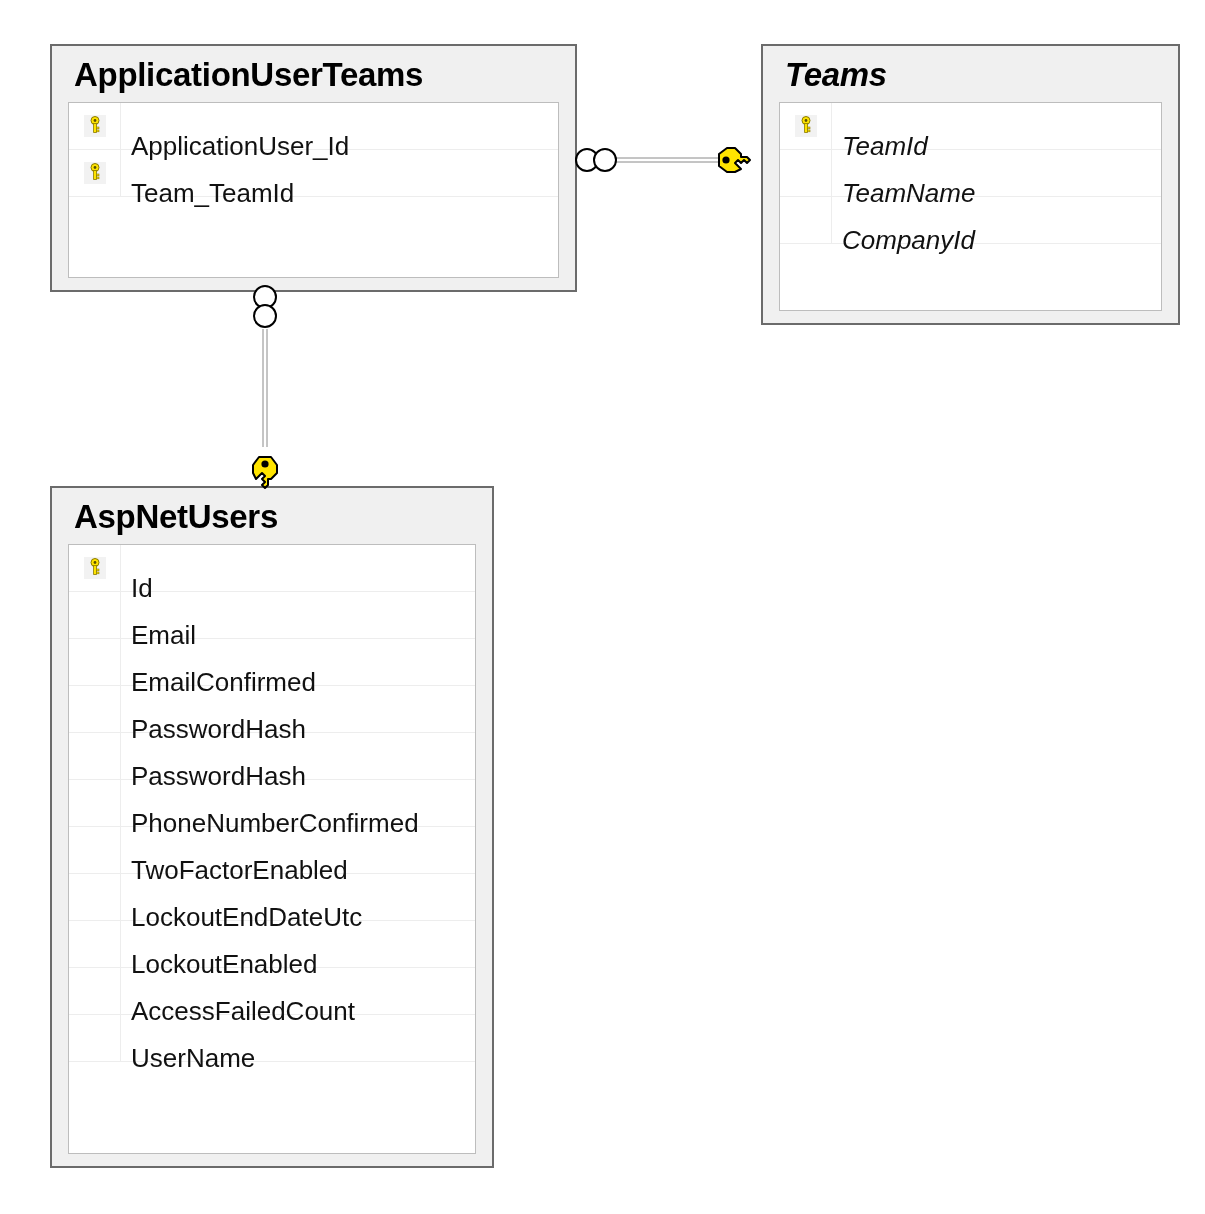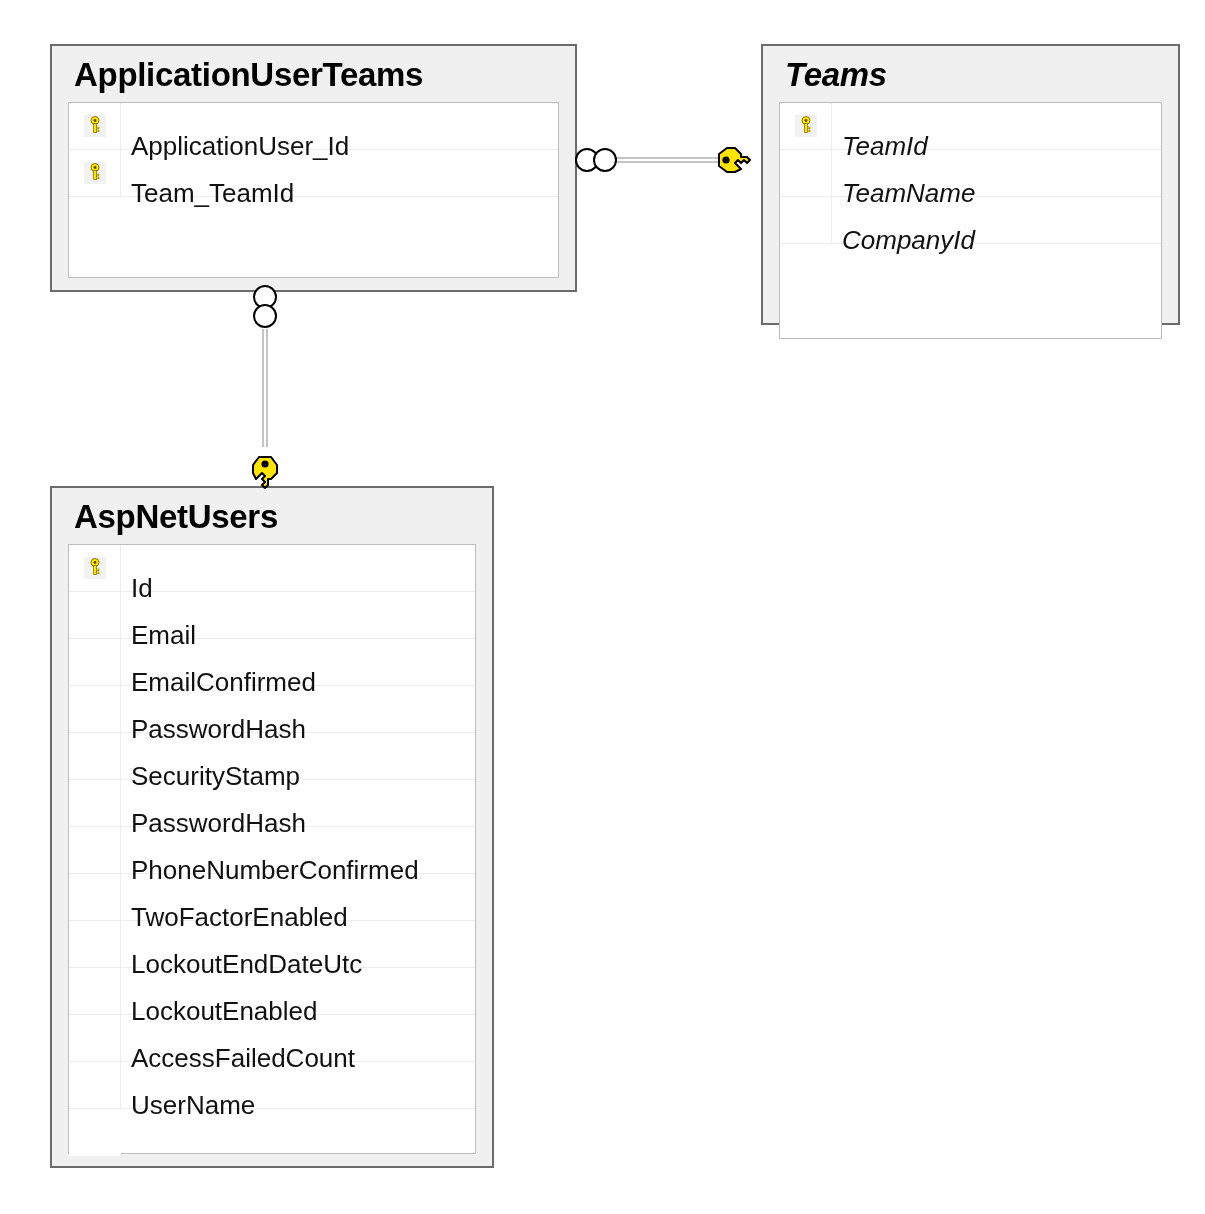--- a/index.html
+++ b/index.html
@@ -145,21 +145,21 @@
         <div class="colname">Team_TeamId</div>
       </div>
       <div class="row filler">
         <div class="keycell"></div>
       </div>
     </div>
   </div>
 
   <div class="entity" style="left:761px; top:44px; width:419px; height:281px;font-style:italic;">
     <div class="entity-title">Teams</div>
-    <div class="grid" style="top:56px; height:237px;">
+    <div class="grid" style="top:56px; height:209px;">
       <div class="row">
         <div class="keycell">
           <span class="key-mini">
             <svg width="22" height="22" viewBox="0 0 22 22">
               <circle cx="11" cy="5.5" r="4" fill="#ffe400" stroke="#8a7a00" stroke-width="1"></circle>
               <circle cx="11" cy="5.5" r="1.4" fill="#5a5000"></circle>
               <rect x="9.6" y="8.5" width="2.8" height="9" fill="#ffe400" stroke="#8a7a00" stroke-width="0.8"></rect>
               <rect x="12.4" y="12" width="2.6" height="1.8" fill="#ffe400" stroke="#8a7a00" stroke-width="0.6"></rect>
               <rect x="12.4" y="15" width="2.6" height="1.8" fill="#ffe400" stroke="#8a7a00" stroke-width="0.6"></rect>
             </svg>
@@ -205,24 +205,20 @@
       <div class="row">
         <div class="keycell"></div>
         <div class="colname">EmailConfirmed</div>
       </div>
       <div class="row">
         <div class="keycell"></div>
         <div class="colname">PasswordHash</div>
       </div>
       <div class="row">
         <div class="keycell"></div>
-        <div class="colname">SecurityStamp</div>
-      </div>
-      <div class="row">
-        <div class="keycell"></div>
         <div class="colname">PasswordHash</div>
       </div>
       <div class="row">
         <div class="keycell"></div>
         <div class="colname">PhoneNumberConfirmed</div>
       </div>
       <div class="row">
         <div class="keycell"></div>
         <div class="colname">TwoFactorEnabled</div>
       </div>

